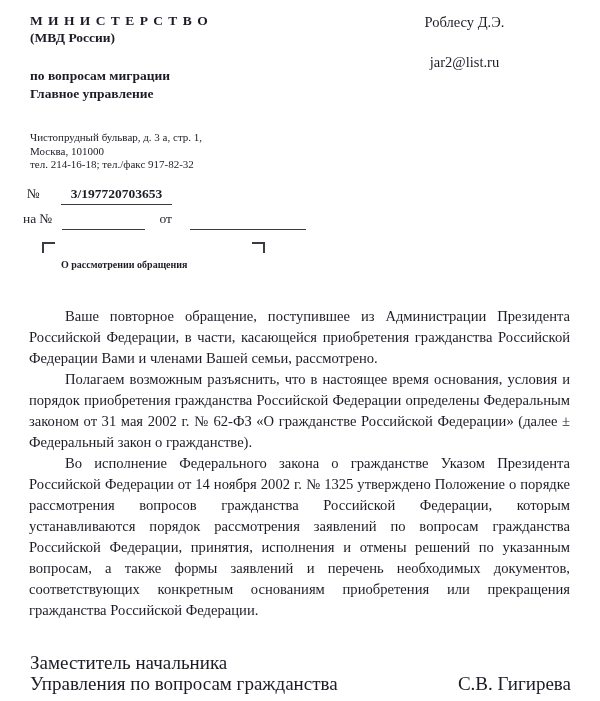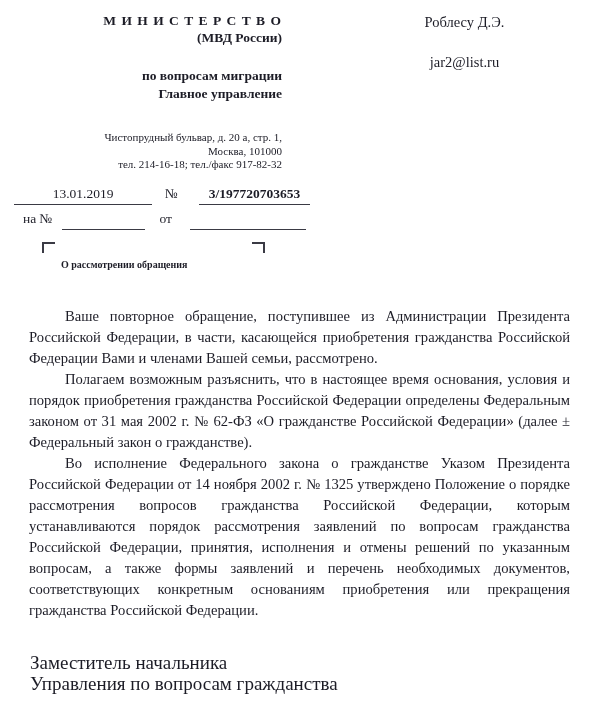--- a/index.html
+++ b/index.html
@@ -11,21 +11,21 @@
     background: #ffffff;
     font-family: "Liberation Serif", "DejaVu Serif", serif;
     color: #1c1c26;
     overflow: hidden;
   }
   
   .letterhead { position: relative; padding-top: 13px; }
   .lh-left {
     margin-left: 30px;
     width: 252px;
-    text-align: right;
+    text-align: left;
   }
   .ministry-block { font-weight: bold; font-size: 13.5px; line-height: 16.5px; }
   .ministry-name { letter-spacing: 1px; }
   .dept-block { margin-top: 21px; font-weight: bold; font-size: 13.5px; line-height: 17.5px; }
   .addr-block { margin-top: 29px; font-size: 11px; line-height: 13.5px; }
   .lh-right {
     position: absolute;
     top: 14px;
     left: 412px;
     width: 105px;
@@ -94,34 +94,33 @@
     <div class="lh-left">
       <div class="ministry-block">
         <div class="ministry-name">М И Н И С Т Е Р С Т В О</div>
         <div>(МВД России)</div>
       </div>
       <div class="dept-block">
         <div>по вопросам миграции</div>
         <div>Главное управление</div>
       </div>
       <div class="addr-block">
-        <div>Чистопрудный бульвар, д. 20 а, стр. 1,</div>
+        <div>Чистопрудный бульвар, д. 3 а, стр. 1,</div>
         <div>Москва, 101000</div>
         <div>тел. 214-16-18; тел./факс 917-82-32</div>
       </div>
     </div>
     <div class="lh-right">
       <div class="name">Роблесу Д.Э.</div>
       <div class="email">jar2@list.ru</div>
     </div>
   </div>
 
   <div class="ref-block">
     <div class="ref-row">
-      <div class="ufield f-date">13.01.2019</div>
       <div class="ref-label lbl-no">№</div>
       <div class="ufield f-num">3/197720703653</div>
     </div>
     <div class="ref-row second">
       <div class="ref-label lbl-nano">на №</div>
       <div class="ufield f-onum"></div>
       <div class="ref-label lbl-ot">от</div>
       <div class="ufield f-from"></div>
     </div>
   </div>
@@ -136,15 +135,16 @@
     <p>Ваше повторное обращение, поступившее из Администрации Президента Российской Федерации, в части, касающейся приобретения гражданства Российской Федерации Вами и членами Вашей семьи, рассмотрено.</p>
     <p>Полагаем возможным разъяснить, что в настоящее время основания, условия и порядок приобретения гражданства Российской Федерации определены Федеральным законом от 31 мая 2002 г. № 62-ФЗ «О гражданстве Российской Федерации» (далее ± Федеральный закон о гражданстве).</p>
     <p>Во исполнение Федерального закона о гражданстве Указом Президента Российской Федерации от 14 ноября 2002 г. № 1325 утверждено Положение о порядке рассмотрения вопросов гражданства Российской Федерации, которым устанавливаются порядок рассмотрения заявлений по вопросам гражданства Российской Федерации, принятия, исполнения и отмены решений по указанным вопросам, а также формы заявлений и перечень необходимых документов, соответствующих конкретным основаниям приобретения или прекращения гражданства Российской Федерации.</p>
   </div>
 
   <div class="signature">
     <div>
       <div>Заместитель начальника</div>
       <div>Управления по вопросам гражданства</div>
     </div>
+    <div>С.В. Гигирева</div>
   </div>
 
 </div>
 
 </body></html>

